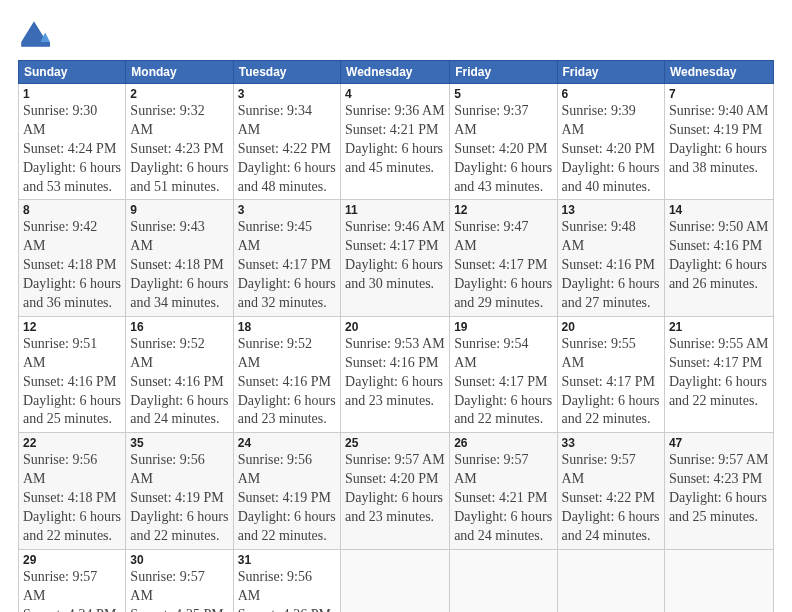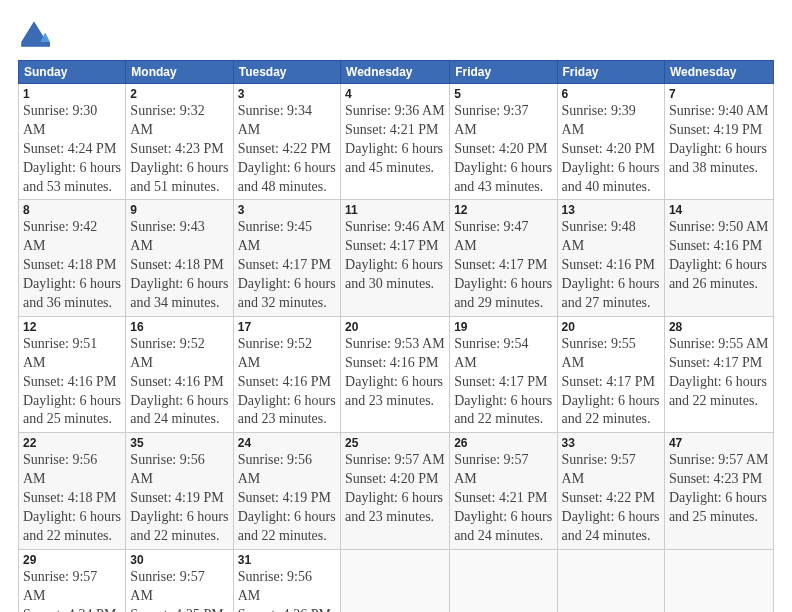--- a/index.html
+++ b/index.html
@@ -194,37 +194,37 @@
         <tr>
           <td>
             <span class="day-num">12</span>
             <div class="day-info">Sunrise: 9:51 AM<br>Sunset: 4:16 PM<br>Daylight: 6 hours<br>and 25 minutes.</div>
           </td>
           <td>
             <span class="day-num">16</span>
             <div class="day-info">Sunrise: 9:52 AM<br>Sunset: 4:16 PM<br>Daylight: 6 hours<br>and 24 minutes.</div>
           </td>
           <td>
-            <span class="day-num">17</span>
+            <span class="day-num">18</span>
             <div class="day-info">Sunrise: 9:52 AM<br>Sunset: 4:16 PM<br>Daylight: 6 hours<br>and 23 minutes.</div>
           </td>
           <td>
             <span class="day-num">20</span>
             <div class="day-info">Sunrise: 9:53 AM<br>Sunset: 4:16 PM<br>Daylight: 6 hours<br>and 23 minutes.</div>
           </td>
           <td>
             <span class="day-num">19</span>
             <div class="day-info">Sunrise: 9:54 AM<br>Sunset: 4:17 PM<br>Daylight: 6 hours<br>and 22 minutes.</div>
           </td>
           <td>
             <span class="day-num">20</span>
             <div class="day-info">Sunrise: 9:55 AM<br>Sunset: 4:17 PM<br>Daylight: 6 hours<br>and 22 minutes.</div>
           </td>
           <td>
-            <span class="day-num">28</span>
+            <span class="day-num">21</span>
             <div class="day-info">Sunrise: 9:55 AM<br>Sunset: 4:17 PM<br>Daylight: 6 hours<br>and 22 minutes.</div>
           </td>
         </tr>
         <tr>
           <td>
             <span class="day-num">22</span>
             <div class="day-info">Sunrise: 9:56 AM<br>Sunset: 4:18 PM<br>Daylight: 6 hours<br>and 22 minutes.</div>
           </td>
           <td>
             <span class="day-num">35</span>

